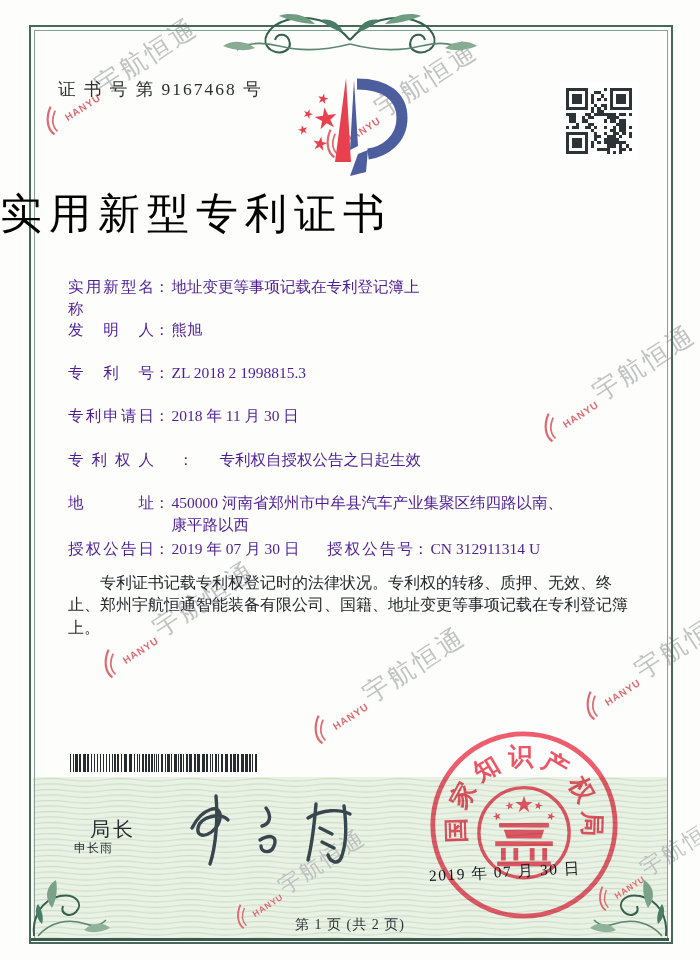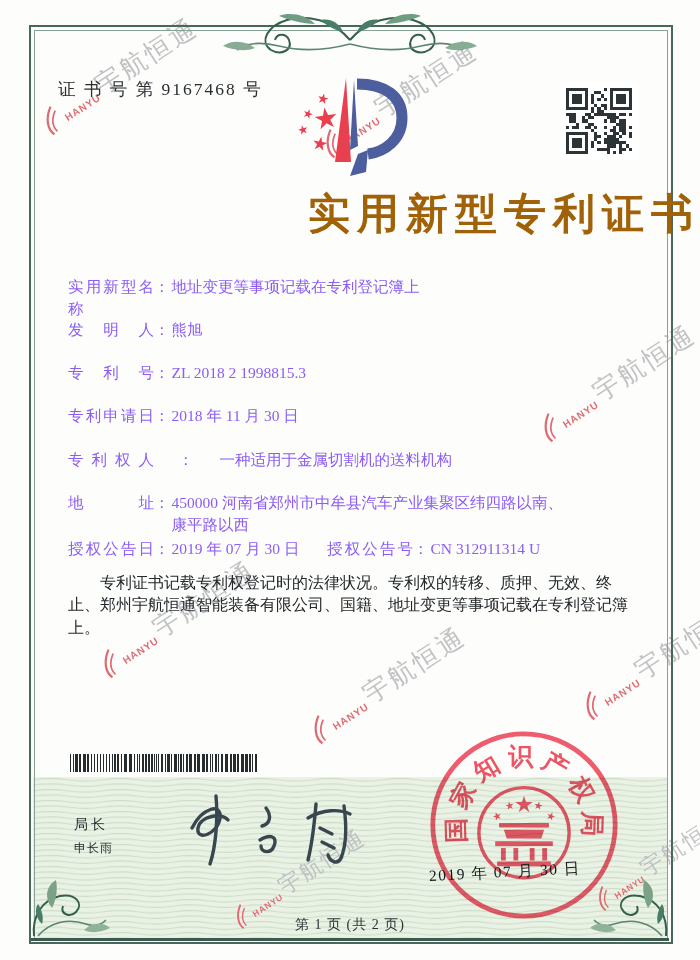--- a/index.html
+++ b/index.html
@@ -27,41 +27,41 @@
   .wm-en{font-size:10px;font-weight:700;color:#e06a72;letter-spacing:1px;align-self:flex-end;margin-bottom:4px;
          font-family:"Liberation Sans","DejaVu Sans",sans-serif;}
   .wm-swoosh{width:22px;height:30px;align-self:flex-end;}
   .wm.small{transform:rotate(-33deg) scale(.85);}
 
   
   .cert-no{position:absolute;left:58px;top:77px;font-size:17.5px;letter-spacing:2px;color:#2a2e31;z-index:2;}
   .logo{position:absolute;left:280px;top:74px;width:130px;height:110px;z-index:2;}
   .qr{position:absolute;left:560px;top:82px;width:78px;height:78px;z-index:2;}
   .qr svg{display:block;width:100%;height:100%;}
-  .title{position:absolute;left:0;right:0;top:186px;text-align:right;font-size:42px;font-weight:700;
-         letter-spacing:7px;color:#a16207;z-index:2;}
+  .title{position:absolute;left:0;right:0;top:186px;text-align:left;font-size:42px;font-weight:400;
+         letter-spacing:7px;color:#000000;z-index:2;}
 
   
   .frow{position:absolute;left:68px;display:flex;align-items:flex-start;font-size:15.5px;
-        line-height:22px;color:#8b5cf6;z-index:2;}
+        line-height:22px;color:#4c1d95;z-index:2;}
   .flabel{display:inline-block;width:86px;text-align:justify;text-align-last:justify;}
   .fcolon{display:inline-block;margin-right:2px;}
   .fvalue{display:inline-block;}
   .r1{top:276px;} .r2{top:319px;} .r3{top:362px;} .r4{top:405px;} .r5{top:449px;gap:24px;}
   .r6{top:492px;} .r6 .fvalue{max-width:392px;line-break:anywhere;word-break:break-all;}
   .r7{top:538px;} .r7b{left:327px;}
 
   
   .paras{position:absolute;left:68px;top:572px;width:568px;z-index:2;}
   .paras p{margin:0 0 2px 0;font-size:16px;line-height:22.4px;text-indent:2em;color:#23282c;}
 
   
   .barcode{position:absolute;left:70px;top:754px;width:188px;height:18px;z-index:2;}
   .barcode svg{display:block;width:100%;height:100%;fill:#262b2e;}
-  .signer-title{position:absolute;left:74px;top:816px;font-size:14px;letter-spacing:3px;color:#272c2f;z-index:2;}
+  .signer-title{position:absolute;left:90px;top:816px;font-size:20px;letter-spacing:3px;color:#272c2f;z-index:2;}
   .signer-name{position:absolute;left:74px;top:840px;font-size:12px;letter-spacing:1px;color:#272c2f;z-index:2;}
   .signature{position:absolute;left:170px;top:788px;width:210px;height:88px;z-index:2;}
   .seal{position:absolute;left:428px;top:729px;width:192px;height:192px;z-index:4;mix-blend-mode:multiply;}
   .seal-date{position:absolute;left:429px;top:862px;font-size:15.5px;letter-spacing:1.5px;color:#15191d;
              transform:rotate(-3deg);z-index:5;}
   .footer{position:absolute;left:0;right:0;top:916px;text-align:center;font-size:14px;letter-spacing:1px;
           color:#2c3134;z-index:4;}
 </style>
 </head>
 <body>
@@ -439,21 +439,21 @@
       <span class="fvalue">ZL 2018 2 1998815.3</span>
   </div>
   <div class="frow r4">
     <span class="flabel">专利申请日</span>
       <span class="fcolon">：</span>
       <span class="fvalue">2018 年 11 月 30 日</span>
   </div>
   <div class="frow r5">
     <span class="flabel">专利权人</span>
       <span class="fcolon">：</span>
-      <span class="fvalue">一种适用于金属切割机的送料机构</span>
+      <span class="fvalue">专利权自授权公告之日起生效</span>
   </div>
   <div class="frow r6">
     <span class="flabel">地址</span>
       <span class="fcolon">：</span>
       <span class="fvalue">450000 河南省郑州市中牟县汽车产业集聚区纬四路以南、康平路以西</span>
   </div>
   <div class="frow r7">
     <span class="flabel">授权公告日</span>
       <span class="fcolon">：</span>
       <span class="fvalue">2019 年 07 月 30 日</span>

